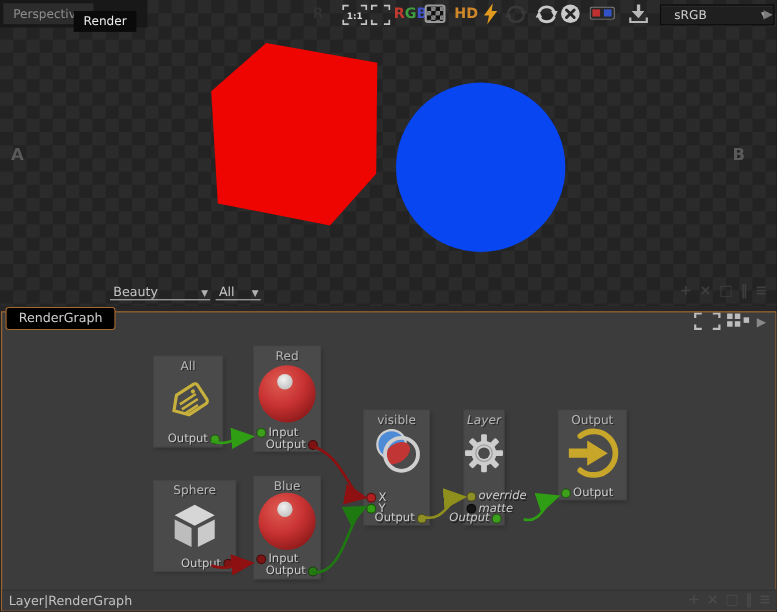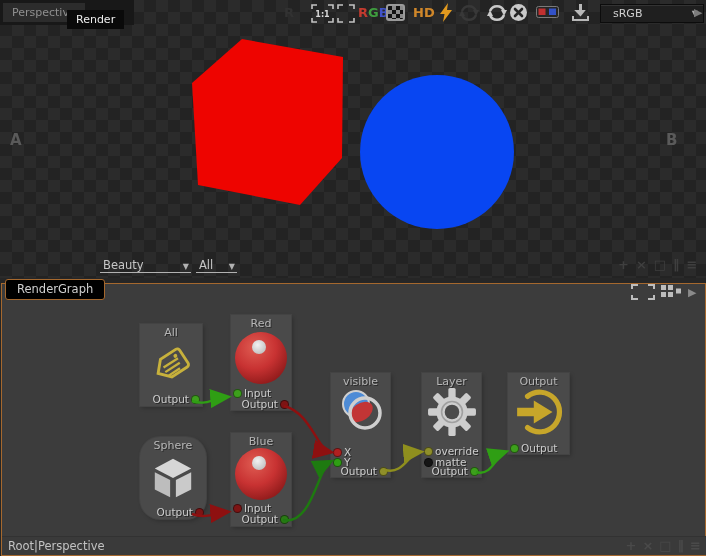--- a/index.html
+++ b/index.html
@@ -234,21 +234,21 @@
     <div class="port pleft" style="bottom:11px;">
       <span class="pdot" style="background-color: rgb(61, 160, 28);"></span>
       <span>Input</span>
     </div>
     <div class="port pright" style="bottom:0px;">
       <span>Output</span>
       <span class="pdot" style="background-color: rgb(125, 20, 20);"></span>
     </div>
   </div>
 
-  <div class="node" style="left:140px;top:437px;width:66px;height:82px;border-radius:20px;">
+  <div class="node" style="left:140px;top:437px;width:74px;height:82px;">
     <div class="ntitle">Sphere</div>
     <div class="nicon" style="top:18px;">
       <svg width="46" height="46" viewBox="0 0 48 48">
         <polygon points="24,4 43,14 24,24 5,14" fill="#d6d6d6"></polygon>
         <polygon points="5,18 21,26 21,44 5,36" fill="#bdbdbd"></polygon>
         <polygon points="43,18 27,26 27,44 43,36" fill="#cacaca"></polygon>
       </svg>
     </div>
     <div class="port pright" style="bottom:1px;">
       <span>Output</span>
@@ -290,21 +290,21 @@
     <div class="port pleft" style="bottom:9px;">
       <span class="pdot" style="background-color: rgb(47, 158, 20);"></span>
       <span>Y</span>
     </div>
     <div class="port pright" style="bottom:0px;">
       <span>Output</span>
       <span class="pdot" style="background-color: rgb(143, 143, 42);"></span>
     </div>
   </div>
 
-  <div class="node" style="left:422px;top:373px;width:59px;height:104px;">
+  <div class="node" style="left:422px;top:373px;width:36px;height:104px;font-style:italic;">
     <div class="ntitle">Layer</div>
     <div class="nicon" style="top:14px;">
       <svg width="50" height="50" viewBox="0 0 48 48">
         <g fill="#cdcdcd">
           <rect x="20.5" y="1" width="7" height="10" rx="1.5"></rect>
           <rect x="20.5" y="1" width="7" height="10" rx="1.5" transform="rotate(45 24 24)"></rect>
           <rect x="20.5" y="1" width="7" height="10" rx="1.5" transform="rotate(90 24 24)"></rect>
           <rect x="20.5" y="1" width="7" height="10" rx="1.5" transform="rotate(135 24 24)"></rect>
           <rect x="20.5" y="1" width="7" height="10" rx="1.5" transform="rotate(180 24 24)"></rect>
           <rect x="20.5" y="1" width="7" height="10" rx="1.5" transform="rotate(225 24 24)"></rect>
@@ -338,21 +338,21 @@
         <path d="M3,20 H19 V13 L37,24 L19,35 V28 H3 Z" fill="#c7a62a"></path>
       </svg>
     </div>
     <div class="port pleft" style="bottom:0px;">
       <span class="pdot" style="background-color: rgb(61, 160, 28);"></span>
       <span>Output</span>
     </div>
   </div>
 
   <div id="graph-status" class="abs">
-    <span>Root|Perspective</span>
+    <span>Layer|RenderGraph</span>
     <span class="status-icons">
       <span>+</span>
       <span>×</span>
       <span>□</span>
       <span>‖</span>
       <span>≡</span>
     </span>
   </div>
 
 </div>

